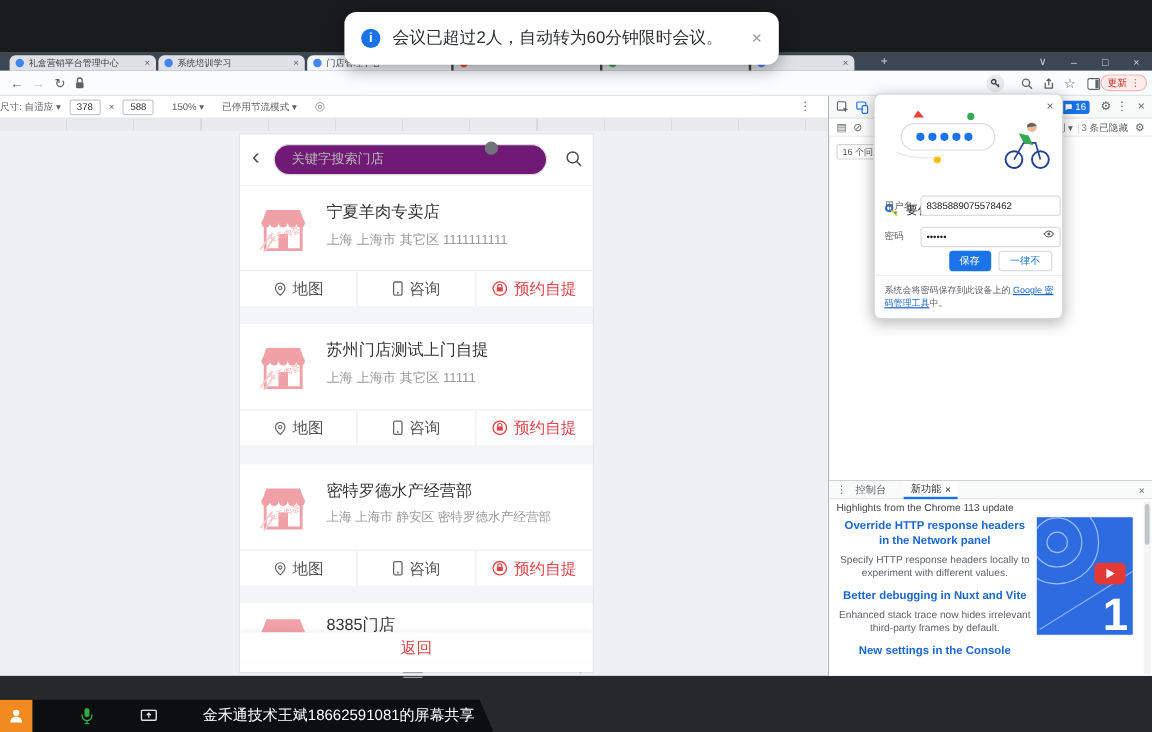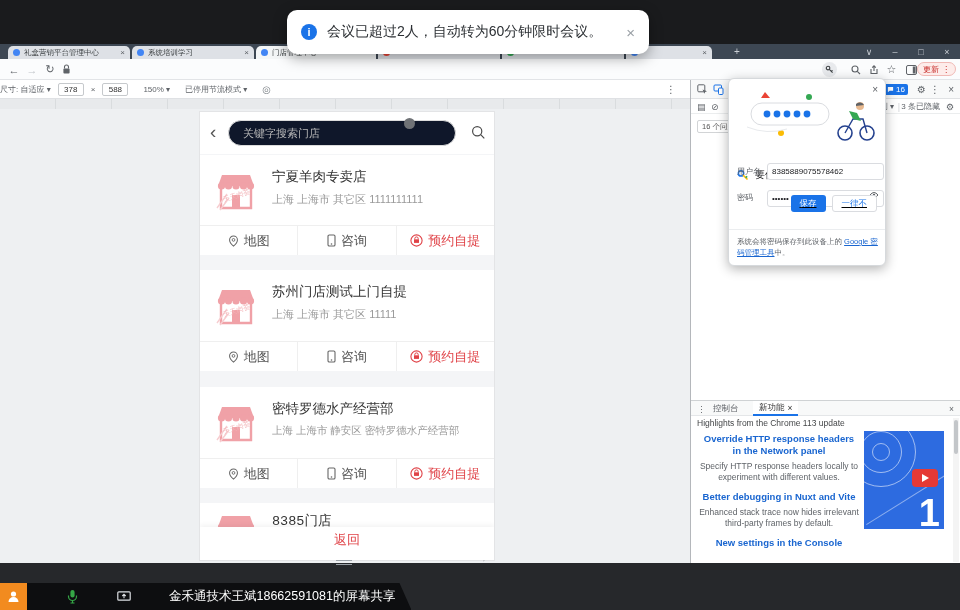--- a/index.html
+++ b/index.html
@@ -48,21 +48,21 @@
              text-align:center; padding:0; background:#fff; }
   .viewport { left:0; top:55px; width:690px; height:464px; background:#eef0f2; }
   .ruler { position:absolute; left:0; top:0; width:100%; height:10px;
            background:repeating-linear-gradient(90deg,#e8eaec 0 55px,#d9dcde 55px 56px); }
 
   
   .mpage { left:200px; top:68px; width:294px; height:448px; background:#f4f5f7; box-shadow:0 0 0 1px #e3e4e6; overflow:hidden; }
   .mheader { position:absolute; left:0; top:0; width:100%; height:42px; background:#fff; }
   .backchev { position:absolute; left:10px; top:8px; font-size:19px; color:#555; line-height:24px; }
   .searchpill { position:absolute; left:28px; top:8px; width:228px; height:26px; border:1px solid #dcdcdc;
-                border-radius:13px; background:#0f172a; font-size:11px; color:#b5b5b5; padding:0 14px; outline:none; }
+                border-radius:13px; background:#701a75; font-size:11px; color:#b5b5b5; padding:0 14px; outline:none; }
   .searchpill::placeholder { color:#b9b9b9; }
   .mglass { position:absolute; right:8px; top:13px; }
   .card { position:absolute; left:0; width:100%; background:#fff; }
   .sicon { position:absolute; left:13px; top:13px; width:46px; height:46px; }
   .sname { position:absolute; left:72px; top:13px; font-size:13.5px; color:#333; }
   .saddr { position:absolute; left:72px; top:37px; font-size:11px; color:#9a9a9a; white-space:nowrap; }
   .actrow { position:absolute; left:0; bottom:0; width:100%; height:30px; border-top:1px solid #efefef; display:flex; }
   .actcell { flex:1; display:flex; align-items:center; justify-content:center; gap:5px; font-size:13px; color:#555; }
   .actcell + .actcell { border-left:1px solid #efefef; }
   .actcell.red { color:#e04348; }
@@ -364,21 +364,21 @@
           <svg width="13" height="13" viewBox="0 0 13 13">
               <circle cx="6.5" cy="6.5" r="5.6" fill="none" stroke="#e04348" stroke-width="1.1"></circle>
               <rect x="4" y="5.3" width="5" height="3.6" fill="#e04348"></rect>
               <path d="M4.8 5.3V4.6a1.7 1.7 0 0 1 3.4 0v.7" fill="none" stroke="#e04348"></path>
             </svg>
           <span>预约自提</span>
         </div>
       </div>
     </div>
 
-    <div class="card" style="top:391px;height:24px;overflow:hidden;font-family:Liberation Mono, monospace;">
+    <div class="card" style="top:391px;height:24px;overflow:hidden;">
       <svg class="sicon" style="top:6px;" viewBox="0 0 46 46">
         <path d="M5 18 L9 7 H37 L41 18 Z" fill="#f0a1a7"></path>
         <g fill="#f0a1a7">
             <circle cx="8.5" cy="18" r="3.6"></circle>
             <circle cx="15.5" cy="18" r="3.6"></circle>
             <circle cx="23" cy="18" r="3.6"></circle>
             <circle cx="30.5" cy="18" r="3.6"></circle>
             <circle cx="37.5" cy="18" r="3.6"></circle>
           </g>
       </svg>
@@ -506,21 +506,21 @@
   <div class="pwrow" style="top:108px;">
     <span class="pwlabel">密码</span>
     <div style="position:relative;">
       <input class="pwinput" value="••••••" style="">
       <svg style="position:absolute;right:5px;top:4px;" width="10" height="8" viewBox="0 0 10 8">
         <path d="M1 4q4-5 8 0q-4 5-8 0z" fill="none" stroke="#5f6368"></path>
           <circle cx="5" cy="4" r="1.2" fill="#5f6368"></circle>
       </svg>
     </div>
   </div>
-  <div class="abs flex" style="right:8px;top:116px;gap:6px;text-decoration:underline;">
+  <div class="abs flex" style="right:8px;top:130px;gap:6px;">
     <div class="pwbtn save">
         <span>保存</span>
       </div>
     <div class="pwbtn never">
         <span>一律不</span>
       </div>
   </div>
   <div class="pwsep"></div>
   <div class="pwfoot"><span>系统会将密码保存到此设备上的 </span><a href="#">Google 密码管理工具</a><span>中。</span></div>
 </div>

